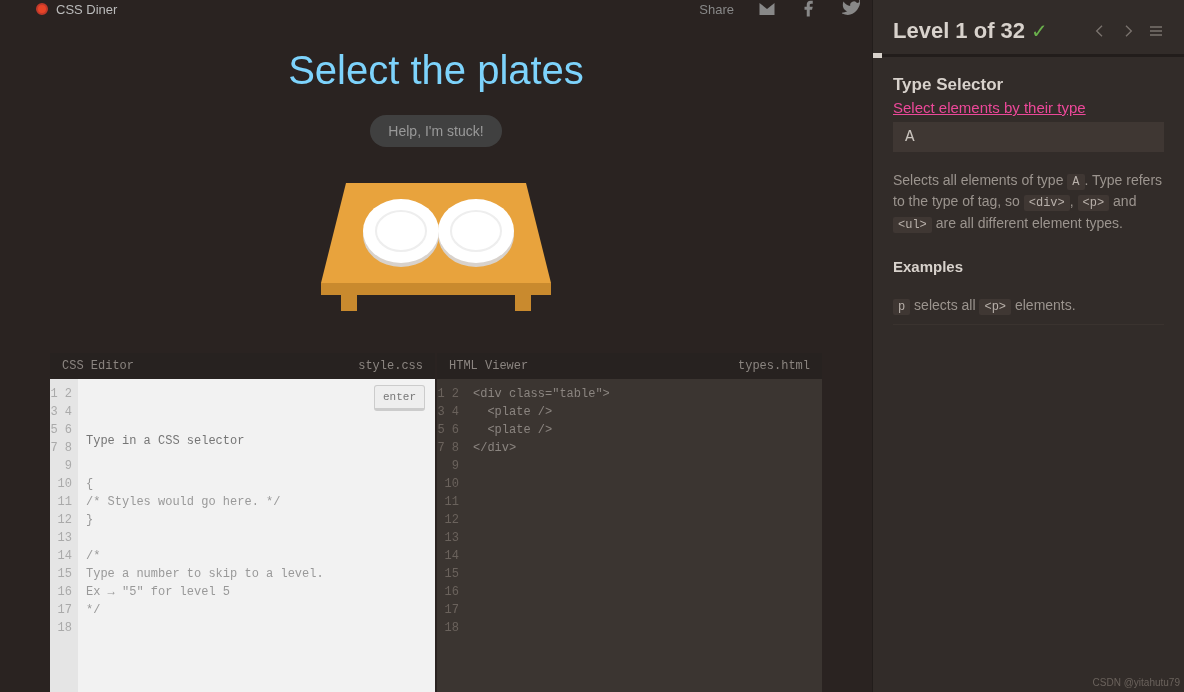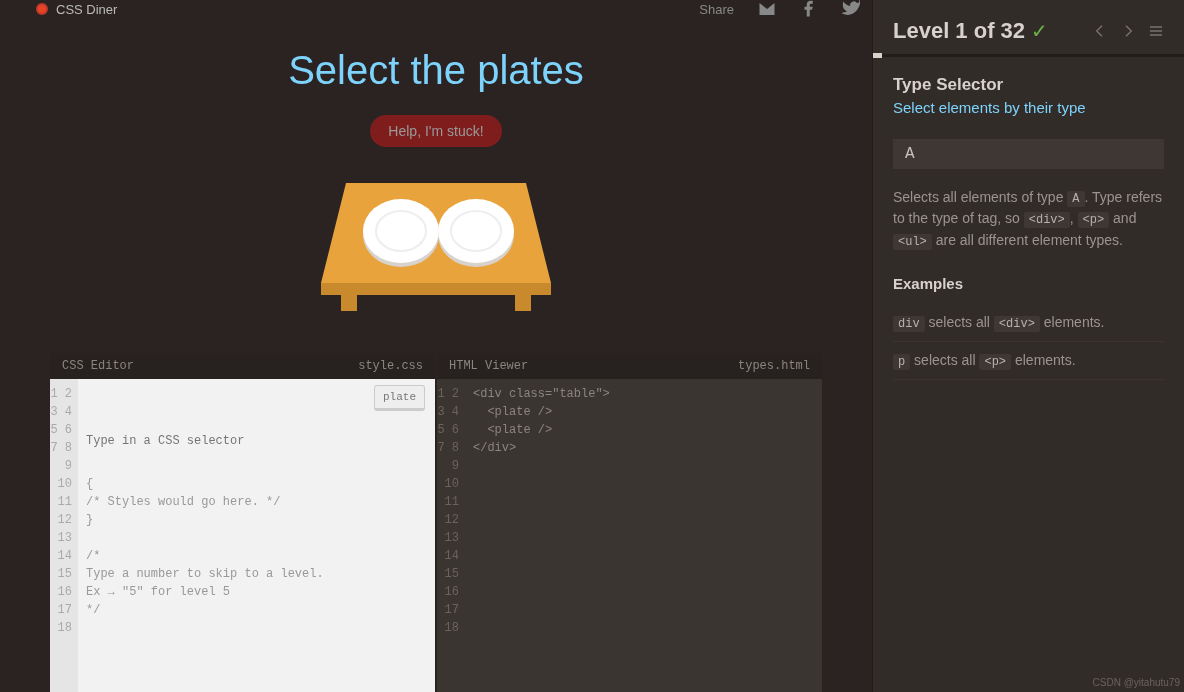--- a/index.html
+++ b/index.html
@@ -27,21 +27,21 @@
   background: #e74427; border: 2px solid #c0392b;
   margin-right: 8px;
 }
 .top-spacer { flex: 1; }
 .share-group { display: flex; align-items: center; gap: 24px; color: #888; }
 .sicon { width: 18px; height: 18px; fill: #888; cursor: pointer; }
 .game-area { text-align: center; padding-top: 30px; }
 .title { font-size: 40px; color: #7dd3fc; font-weight: 400; }
 .help-btn {
   display: inline-block; margin-top: 22px; padding: 8px 18px;
-  background: #7f1d1d; color: #999; border-radius: 18px;
+  background: #404040; color: #999; border-radius: 18px;
   font-size: 14px; cursor: pointer;
 }
 .table-wrap { margin-top: 26px; display: flex; justify-content: center; }
 .editors { display: flex; margin: 30px 50px 0; flex: 1; }
 .pane { flex: 1; display: flex; flex-direction: column; background: #272220; }
 .pane-header {
   display: flex; align-items: center; padding: 6px 12px;
   font-family: "Courier New", monospace; font-size: 12px; color: #8b8580;
 }
 .pane-header .ph-spacer { flex: 1; }
@@ -72,21 +72,21 @@
   display: flex; flex-direction: column; padding: 18px 20px;
 }
 .sb-top { display: flex; align-items: center; }
 .level-title { font-size: 22px; color: #d8d2cc; font-weight: 600; }
 .check { color: #6ab04c; font-size: 20px; margin-left: 6px; }
 .nav-icons { margin-left: auto; display: flex; gap: 12px; align-items: center; }
 .nav-icons svg { width: 16px; height: 16px; stroke: #7a736e; fill: none; stroke-width: 2; cursor: pointer; }
 .progress { height: 3px; background: #221d1b; margin: 10px -20px 18px; position: relative; }
 .progress::after { content: ""; position: absolute; left: 0; top: -1px; width: 3%; height: 5px; background: #d8d2cc; }
 .sb-h3 { color: #d8d2cc; font-size: 17px; font-weight: 600; margin-bottom: 4px; }
-.sb-sub { color: #7dd3fc; font-size: 15px; margin-bottom: 23px; }
+.sb-sub { color: #ec4899; font-size: 15px; margin-bottom: 6px; text-decoration: underline; }
 .selector-box {
   display: inline-block; padding: 6px 12px; background: #3f3733;
   color: #c8c2bc; font-family: "Courier New", monospace; font-size: 16px;
   margin-bottom: 18px;
 }
 .sb-p { font-size: 14px; color: #9b948e; line-height: 1.45; margin-bottom: 24px; }
 .code-chip {
   font-family: "Courier New", monospace; font-size: 12px;
   background: #3f3733; padding: 1px 5px; color: #b8b0aa; border-radius: 2px;
 }
@@ -157,21 +157,21 @@
 12
 13
 14
 15
 16
 17
 18
 </div>
         <div class="code" id="code-left">
           <input class="code-input" placeholder="Type in a CSS selector" style="">
-          <div class="enter-btn">plate</div>
+          <div class="enter-btn">enter</div>
         <div style="white-space: pre;">
 {
 /* Styles would go here. */
 }
 
 /*
 Type a number to skip to a level.
 Ex → "5" for level 5
 */
 
@@ -252,18 +252,17 @@
         </svg>
     </div>
   </div>
   <div class="progress"></div>
   <div class="sb-h3">Type Selector</div>
   <div class="sb-sub">Select elements by their type</div>
   <div class="selector-box">A</div>
   <div class="sb-p" id="sb-para">Selects all elements of type <span class="code-chip">A</span>. Type refers to the type of tag, so <span class="code-chip">&lt;div&gt;</span>, <span class="code-chip">&lt;p&gt;</span> and <span class="code-chip">&lt;ul&gt;</span> are all different element types.</div>
   <div class="sb-h4">Examples</div>
   <div id="examples">
-      <div class="example-row"><span class="code-chip">div</span> selects all <span class="code-chip">&lt;div&gt;</span> elements.</div>
       <div class="example-row"><span class="code-chip">p</span> selects all <span class="code-chip">&lt;p&gt;</span> elements.</div>
     </div>
 </div>
 
 <div class="watermark">CSDN @yitahutu79</div>
 
 </body></html>

